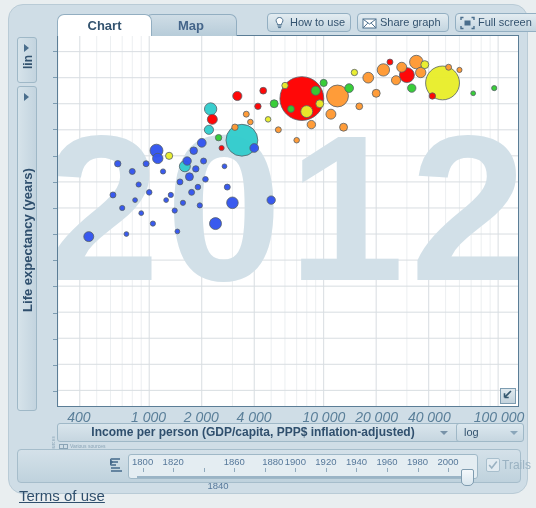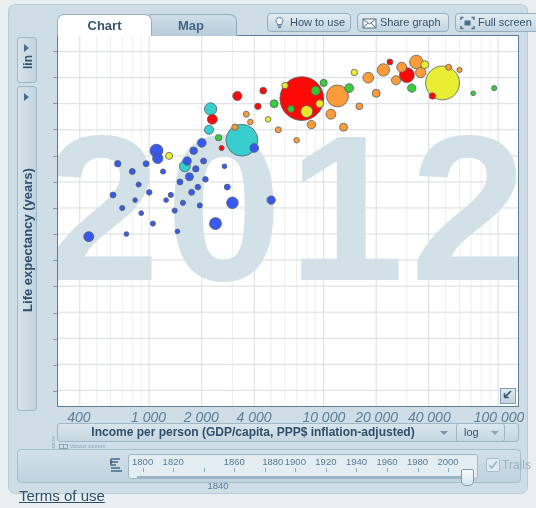--- a/index.html
+++ b/index.html
@@ -5,21 +5,21 @@
   html,body{margin:0;padding:0;}
   body{
     width:536px;height:508px;overflow:hidden;
     background:#e9eef0;
     font-family:"Liberation Sans", sans-serif;
     font-size:11px;color:#3c5a73;
     -webkit-font-smoothing:antialiased;
   }
   #app{
     position:absolute;left:8px;top:4px;width:520px;height:490px;
-    background:#cfdde6;border:1px solid #b9cbd6;border-radius:7px;
+    background:#cfdde6;border:1px solid #b9cbd6;border-radius:15px;
     box-sizing:border-box;
   }
   
   #topbar{position:absolute;left:0;top:0;width:100%;height:30px;}
   .tab{
     position:absolute;top:9px;height:22px;line-height:21px;
     text-align:center;font-size:13px;font-weight:bold;color:#3d6183;
     border:1px solid #92aec1;border-bottom:none;
     border-radius:7px 7px 0 0;box-sizing:border-box;
   }
@@ -107,21 +107,21 @@
     position:absolute;left:48px;top:418px;width:462px;height:19px;
     background:linear-gradient(#d9e5ec,#c6d6e0);
     border:1px solid #9fb8c7;border-radius:3px;box-sizing:border-box;
   }
   #xlabel{
     position:absolute;left:0;top:0;width:390px;height:17px;
     line-height:17px;text-align:center;
     font-size:12px;font-weight:bold;color:#2f4f6d;
   }
   #xscalebox{
-    position:absolute;left:398px;top:-1px;width:49px;height:19px;
+    position:absolute;left:398px;top:-1px;width:68px;height:19px;
     background:linear-gradient(#dce8ef,#c6d6e0);
     border:1px solid #9fb8c7;border-radius:3px;box-sizing:border-box;
     font-size:11px;color:#33536f;line-height:17px;padding-left:7px;
   }
   .caret{
     position:absolute;right:6px;top:7px;width:0;height:0;
     border-left:4px solid transparent;border-right:4px solid transparent;
     border-top:4px solid #7792a8;
   }
   .caret.small{right:5px;top:7px;border-top-color:#8aa6ba;}

